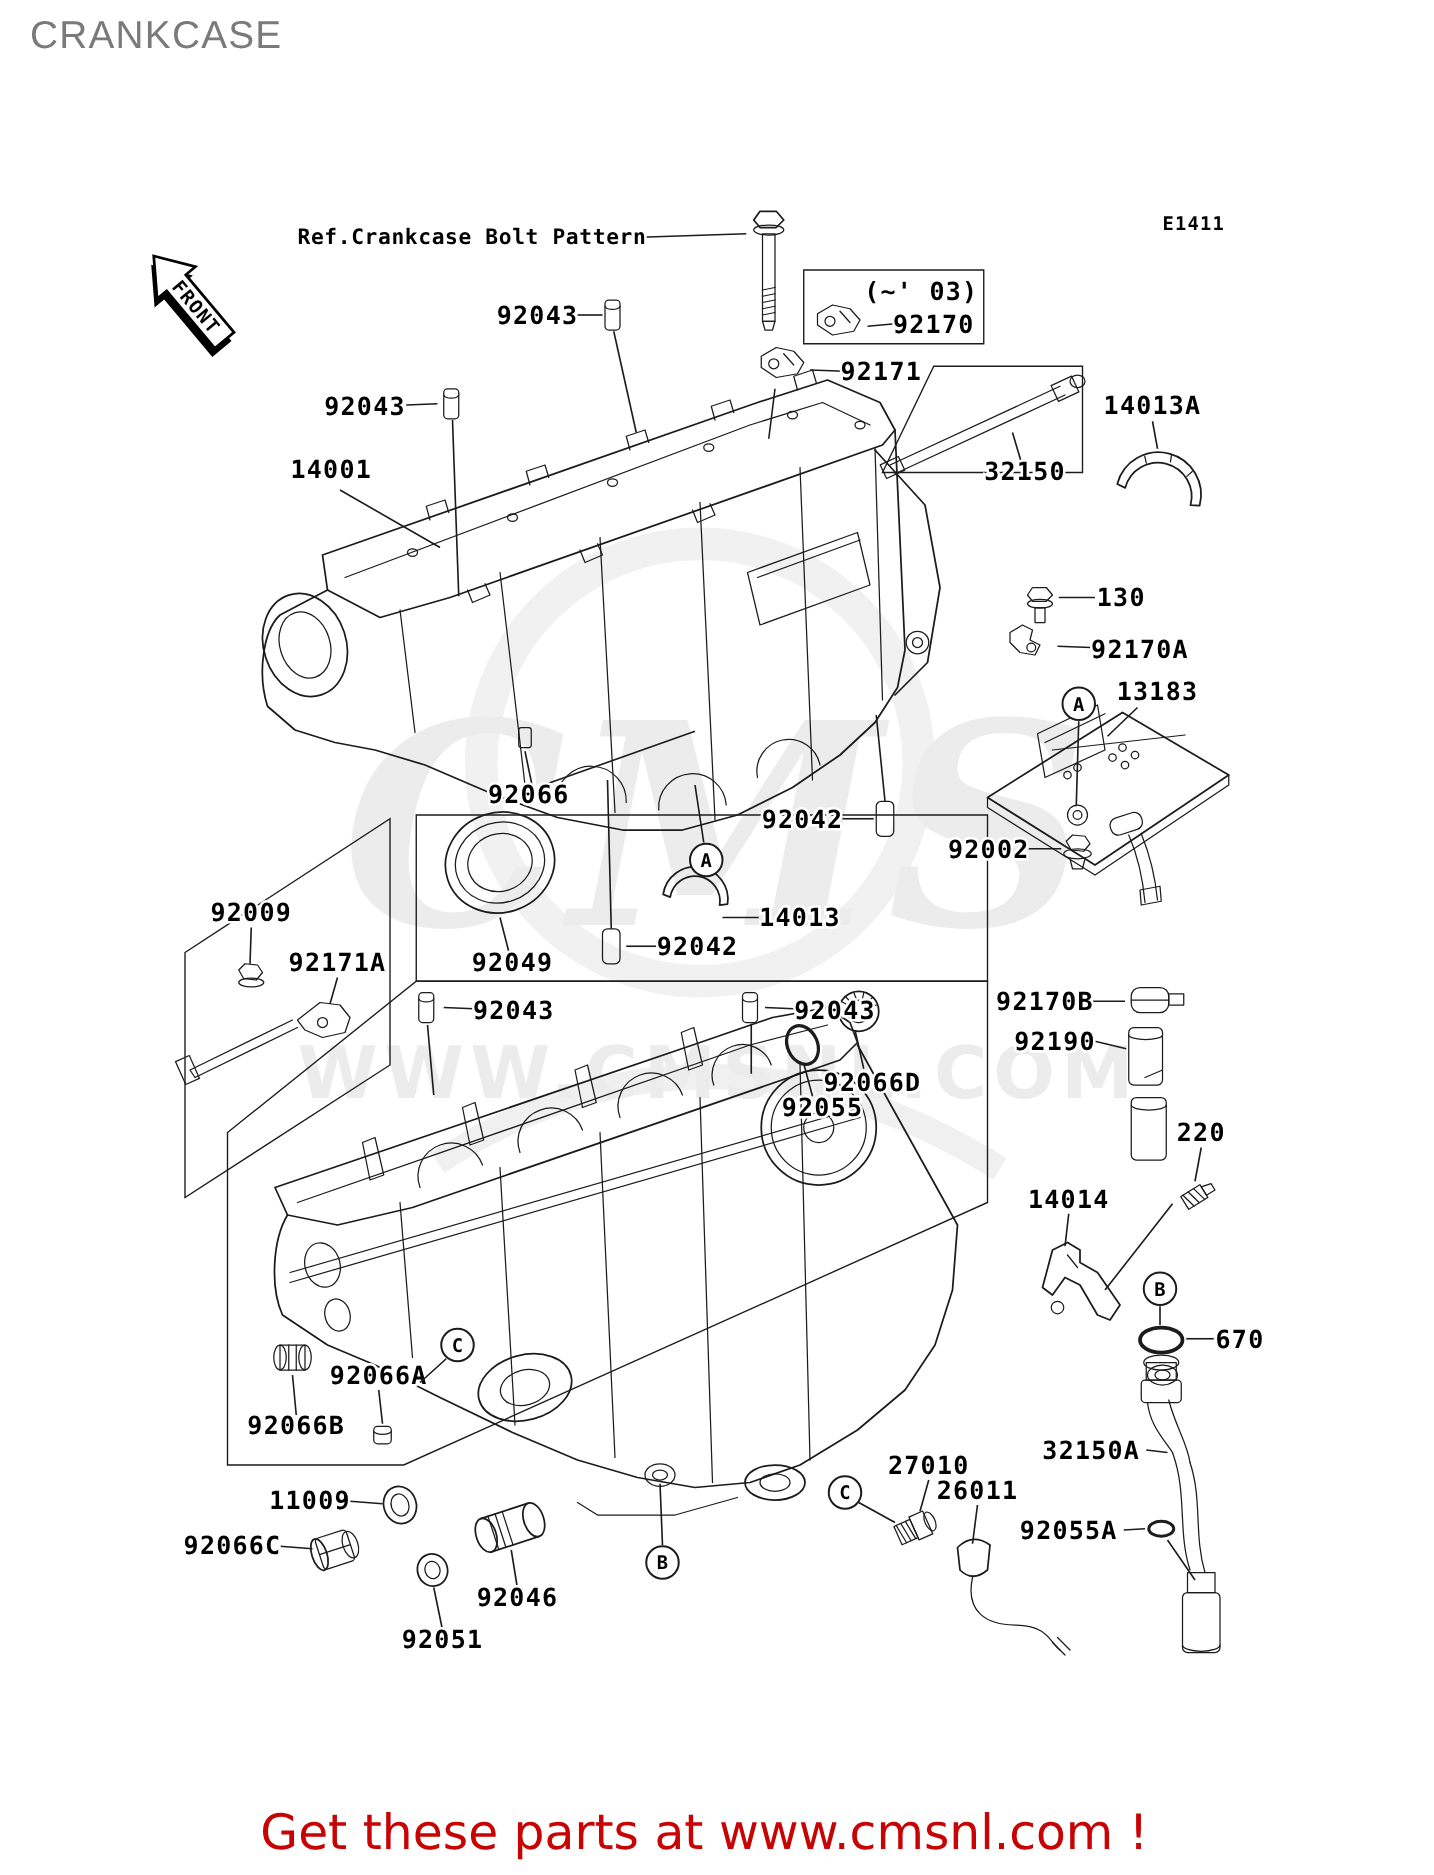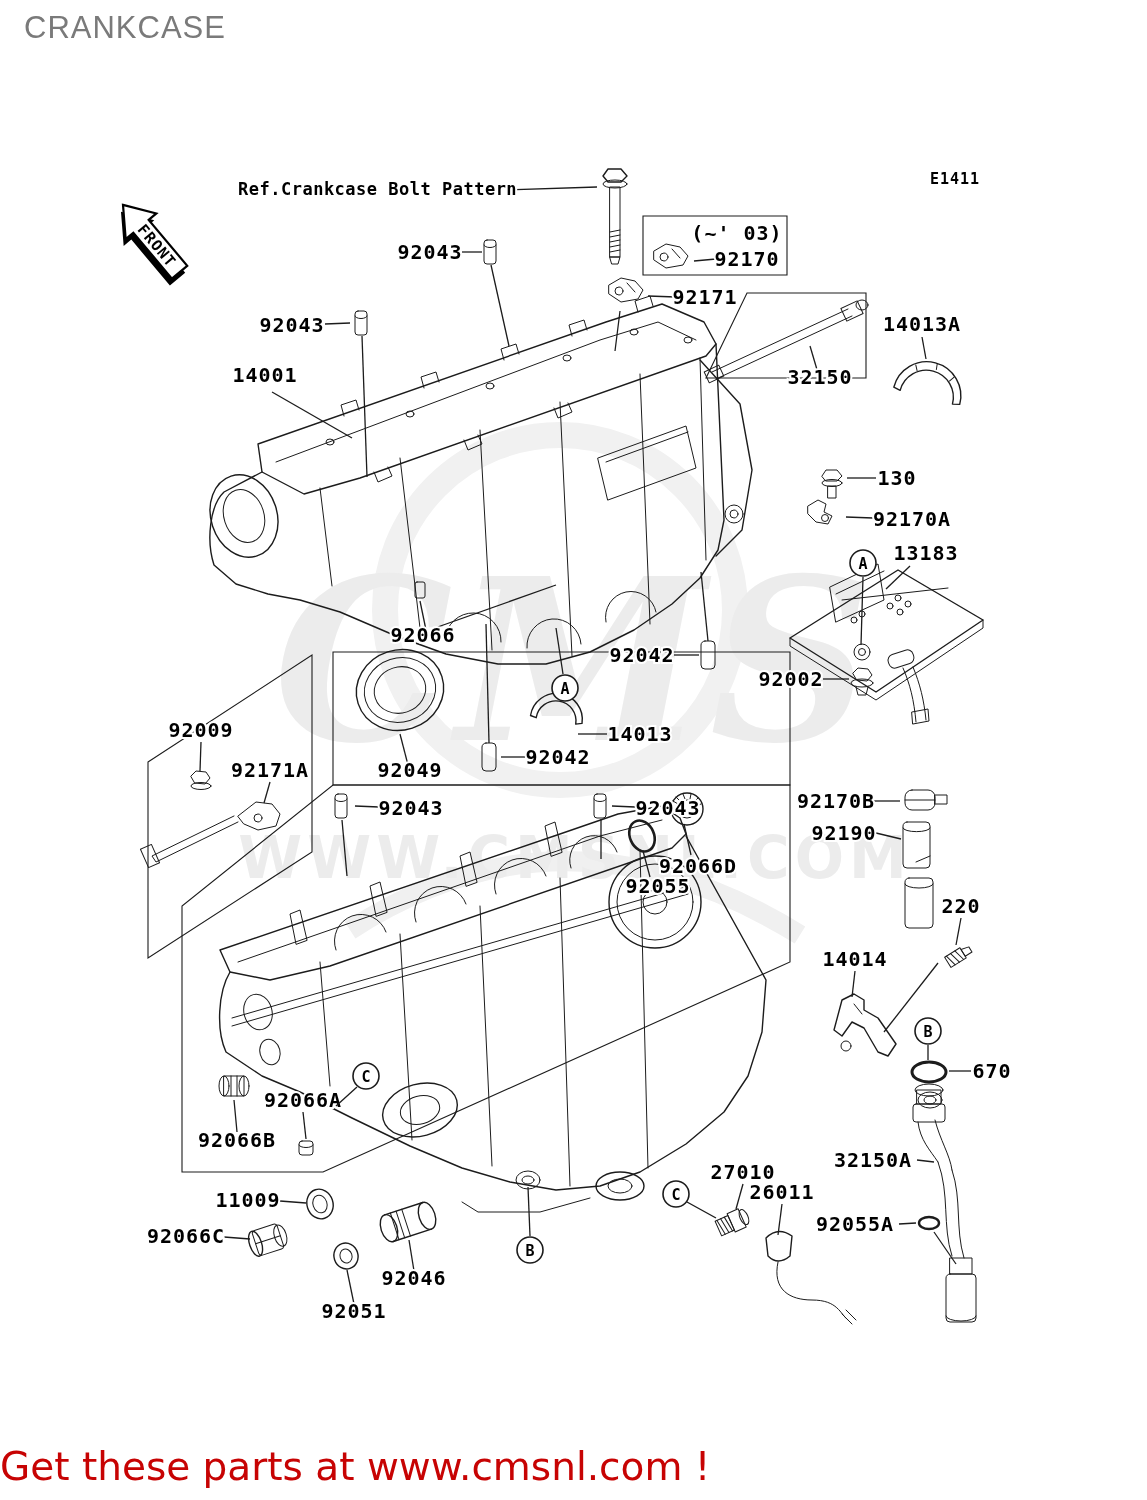--- a/index.html
+++ b/index.html
@@ -1,20 +1,20 @@
 <!DOCTYPE html>
 <html><head>
 <meta charset="utf-8">
 <style>
   html,body{margin:0;padding:0;background:#fff;}
   .stage{position:relative;width:1127px;height:1500px;background:#fff;overflow:hidden;
          font-family:"DejaVu Sans",sans-serif;}
   .page-title{position:absolute;left:24px;top:10px;font:400 31px "Liberation Sans",sans-serif;
               color:#7a7a7a;letter-spacing:1px;}
-  .footer{position:absolute;left:0;top:1444px;width:100%;text-align:left;
+  .footer{position:absolute;left:0;top:1444px;width:100%;text-align:center;
           font:400 39px "DejaVu Sans",sans-serif;color:#c70303;}
   svg{position:absolute;left:0;top:0;}
   .lbl{font:700 20px "DejaVu Sans Mono",monospace;fill:#000;letter-spacing:1px;
        paint-order:stroke;stroke:#fff;stroke-width:4px;}
   .lbl.small{font-size:17px;letter-spacing:0.5px;}
   .lbl.tiny{font-size:15px;}
   .leader{fill:none;stroke:#1c1c1c;stroke-width:1.3;}
   .refbox{fill:none;stroke:#1c1c1c;stroke-width:1.1;}
   .ln{fill:none;stroke:#1c1c1c;stroke-width:1.4;stroke-linejoin:round;stroke-linecap:round;}
   .ln2{fill:none;stroke:#1c1c1c;stroke-width:1;stroke-linejoin:round;stroke-linecap:round;}

